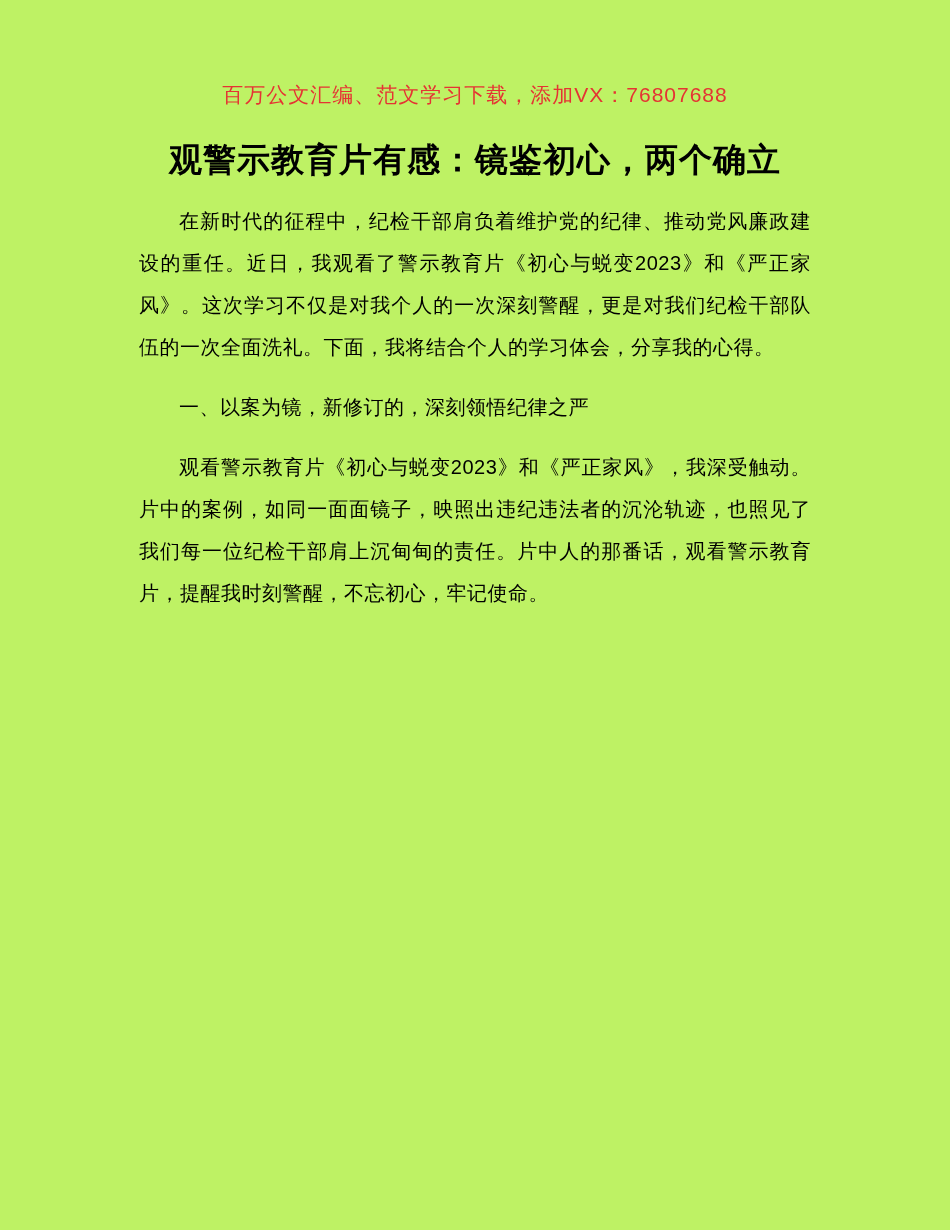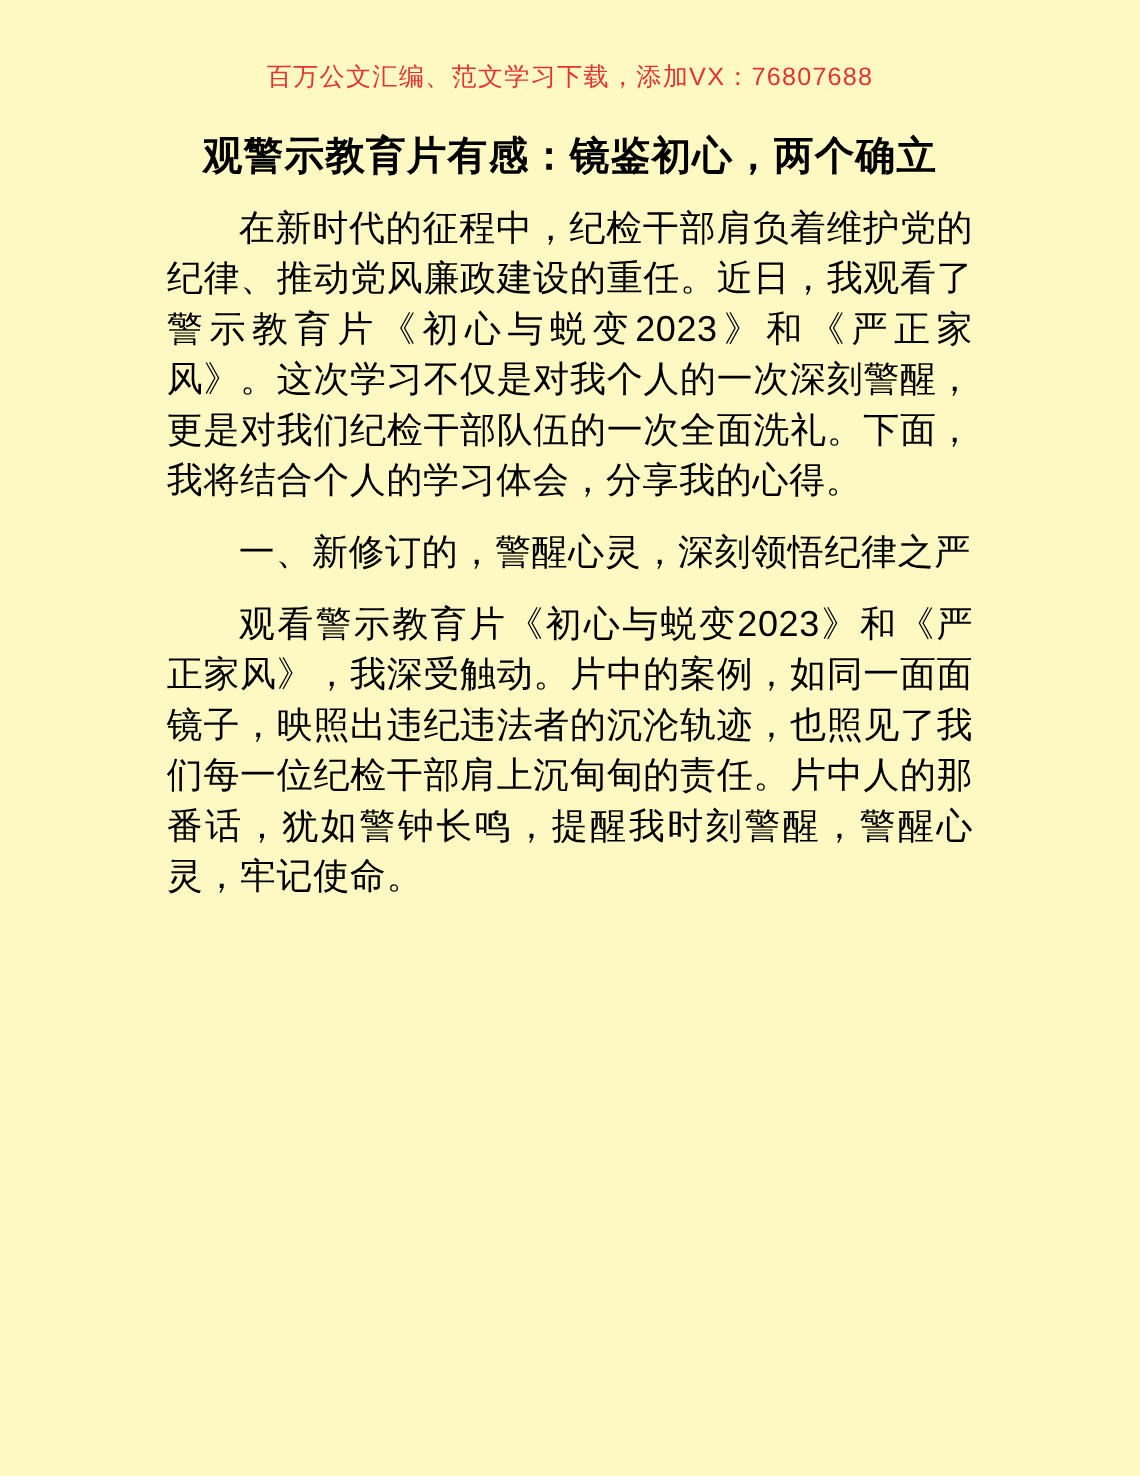--- a/index.html
+++ b/index.html
@@ -4,25 +4,25 @@
 <style>
   html, body {
     margin: 0;
     padding: 0;
     background: #ffffff;
   }
   .page {
     position: relative;
     width: 950px;
     height: 1230px;
-    background: #fef9c3;
+    background: #bef264;
     font-family: "Liberation Sans", sans-serif;
     color: #000000;
     box-sizing: border-box;
-    padding-top: 50px;
+    padding-top: 80px;
     overflow: hidden;
   }
   .notice {
     text-align: center;
     color: #e53333;
     font-size: 21px;
     line-height: 30px;
     letter-spacing: 1px;
     white-space: nowrap;
   }
@@ -33,21 +33,21 @@
   .doc-title {
     font-size: 33px;
     font-weight: bold;
     text-align: center;
     line-height: 50px;
     margin: 25px 0 15px 0;
     letter-spacing: 1px;
     white-space: nowrap;
   }
   p.para {
-    font-size: 30px;
+    font-size: 20px;
     line-height: 42px;
     margin: 0 0 18px 0;
     text-indent: 2em;
     text-align: justify;
     text-justify: inter-character;
     letter-spacing: 0.5px;
   }
   p.para.heading {
     text-align: left;
     white-space: nowrap;
@@ -59,20 +59,20 @@
 <div class="page">
 
   <div class="notice">百万公文汇编、范文学习下载，添加VX：76807688</div>
 
   <div class="doc">
 
     <h1 class="doc-title">观警示教育片有感：镜鉴初心，两个确立</h1>
 
     <p class="para">在新时代的征程中，纪检干部肩负着维护党的纪律、推动党风廉政建设的重任。近日，我观看了警示教育片《初心与蜕变2023》和《严正家风》。这次学习不仅是对我个人的一次深刻警醒，更是对我们纪检干部队伍的一次全面洗礼。下面，我将结合个人的学习体会，分享我的心得。</p>
 
-    <p class="para heading">一、新修订的，警醒心灵，深刻领悟纪律之严</p>
+    <p class="para heading">一、以案为镜，新修订的，深刻领悟纪律之严</p>
 
-    <p class="para">观看警示教育片《初心与蜕变2023》和《严正家风》，我深受触动。片中的案例，如同一面面镜子，映照出违纪违法者的沉沦轨迹，也照见了我们每一位纪检干部肩上沉甸甸的责任。片中人的那番话，犹如警钟长鸣，提醒我时刻警醒，警醒心灵，牢记使命。</p>
+    <p class="para">观看警示教育片《初心与蜕变2023》和《严正家风》，我深受触动。片中的案例，如同一面面镜子，映照出违纪违法者的沉沦轨迹，也照见了我们每一位纪检干部肩上沉甸甸的责任。片中人的那番话，观看警示教育片，提醒我时刻警醒，不忘初心，牢记使命。</p>
 
 
   </div>
 
 </div>
 
 </body></html>

